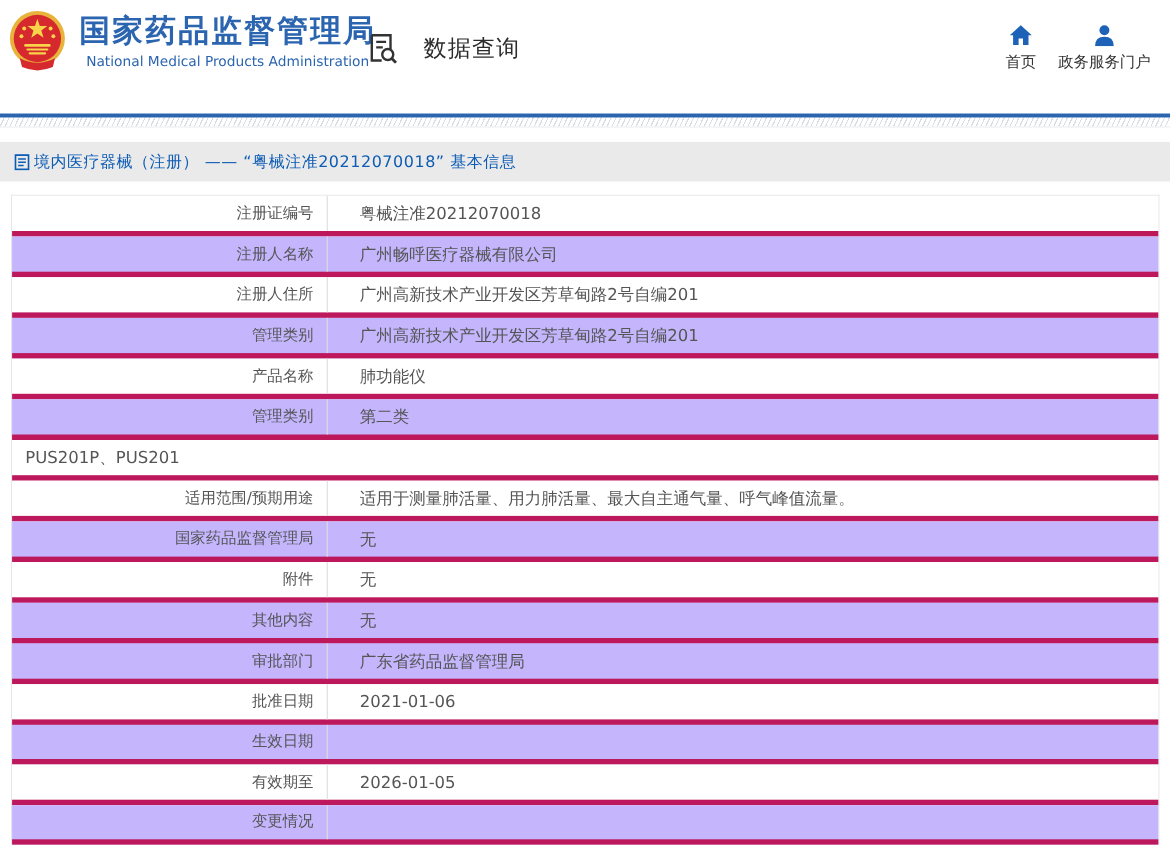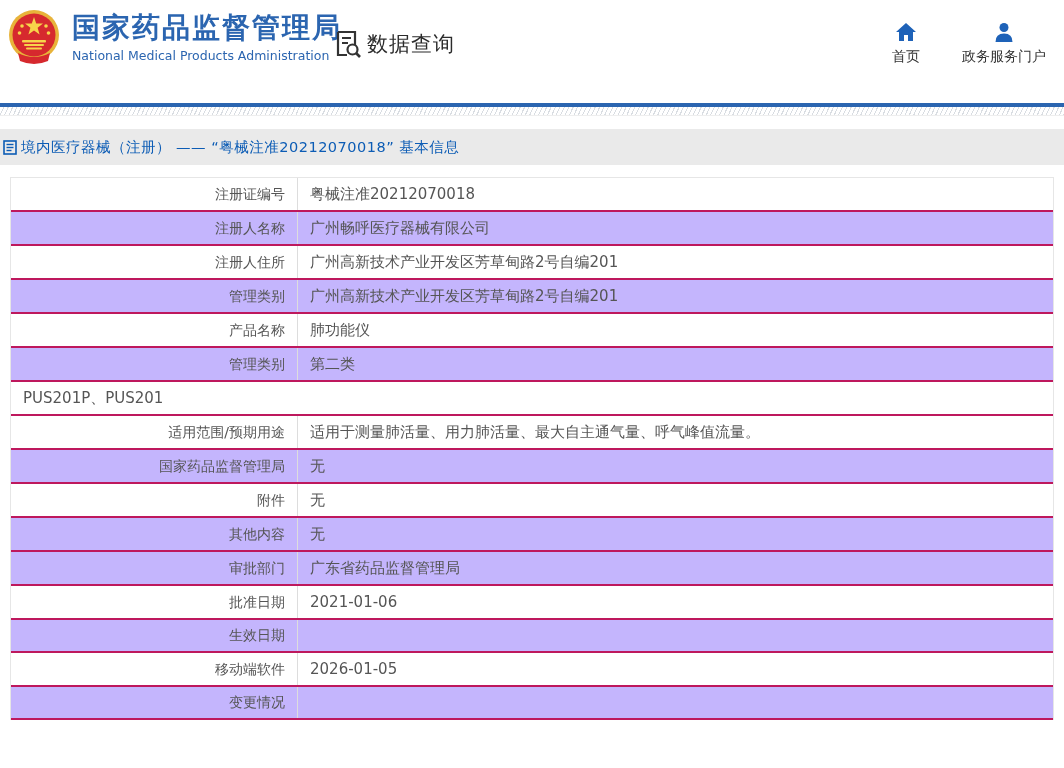--- a/index.html
+++ b/index.html
@@ -5,46 +5,46 @@
   * { margin: 0; padding: 0; box-sizing: border-box; }
   html, body { width: 1064px; height: 768px; background: #fff; overflow: hidden; }
   body { font-family: "DejaVu Sans", "Liberation Sans", sans-serif; color: #555; }
 
   
   .header { position: relative; height: 103px; background: #fff; }
   .logo-block { position: absolute; left: 8px; top: 9px; display: flex; align-items: center; }
   .emblem { width: 52px; height: 56px; flex: 0 0 auto; }
   .title-wrap { margin-left: 12px; }
   .title-cn { font-size: 28px; font-weight: bold; color: #2B65B0; letter-spacing: 2px; line-height: 34px; }
-  .title-en { font-size: 12.5px; color: #2B65B0; margin-top: 3px; }
-
-  .dq-block { position: absolute; left: 335px; top: 30px; display: flex; align-items: flex-start; gap: 6px; }
+  .title-en { font-size: 12.5px; color: #2B65B0; margin-top: 3px; text-align: center; }
+
+  .dq-block { position: absolute; left: 335px; top: 30px; display: flex; align-items: flex-start; gap: 24px; }
   .dq-icon { width: 26px; height: 28px; }
   .dq-text { font-size: 21px; color: #2b2b2b; font-weight: 500; letter-spacing: 1px; }
 
-  .topnav { position: absolute; right: 18px; top: 22px; display: flex; gap: 42px; }
+  .topnav { position: absolute; right: 18px; top: 22px; display: flex; gap: 20px; }
   .nav-item { display: flex; flex-direction: column; align-items: center; gap: 6px; cursor: pointer; }
   .nav-item .nav-ic { width: 22px; height: 20px; }
   .nav-item .nav-label { font-size: 14px; color: #333; }
 
   .blue-bar { height: 4px; background: #2B65B0; }
   .hatch-strip {
     height: 9px;
     background: repeating-linear-gradient(115deg, #ffffff 0 3px, #d9dde2 3px 4px);
     border-bottom: 1px solid #eee;
   }
 
   
-  .crumb-band { margin-top: 13px; height: 36px; background: #eaeaea; display: flex; align-items: center; padding-left: 3px; }
+  .crumb-band { margin-top: 13px; height: 36px; background: #eaeaea; display: flex; align-items: center; padding-left: 13px; }
   .crumb-icon { width: 14px; height: 15px; margin-right: 4px; }
   .crumb-text { font-size: 14.5px; color: #0C5CB5; letter-spacing: 0.5px; }
 
   
   .table-wrap { margin: 12px 10px 0 10px; border: 1px solid #e6e6e6; border-bottom: none; }
-  .trow { display: flex; border-bottom: 2px solid #be185d; background: #fff; }
+  .trow { display: flex; border-bottom: 5px solid #be185d; background: #fff; gap: 17px; }
   .trow.alt { background: #c4b5fd; }
   .tlabel {
     width: 287px; flex: 0 0 auto; text-align: right;
     padding: 6px 12px 6px 6px; font-size: 14px; color: #555;
     border-right: 1px solid #ddd; line-height: 19px;
     display: flex; justify-content: flex-end; align-items: center; gap: 3px;
   }
   .tvalue {
     flex: 1 1 auto; padding: 6px 14px 6px 12px; font-size: 15px; color: #555;
     line-height: 20px; display: flex; align-items: center; min-height: 31px;
@@ -192,21 +192,21 @@
       <div class="tvalue">2021-01-06</div>
     </div>
     <div class="trow alt">
       <div class="tlabel">
         <span>生效日期</span>
       </div>
       <div class="tvalue"></div>
     </div>
     <div class="trow">
       <div class="tlabel">
-        <span>移动端软件</span>
+        <span>有效期至</span>
       </div>
       <div class="tvalue">2026-01-05</div>
     </div>
     <div class="trow alt">
       <div class="tlabel">
         <span>变更情况</span>
       </div>
       <div class="tvalue"></div>
     </div>
   </div>

